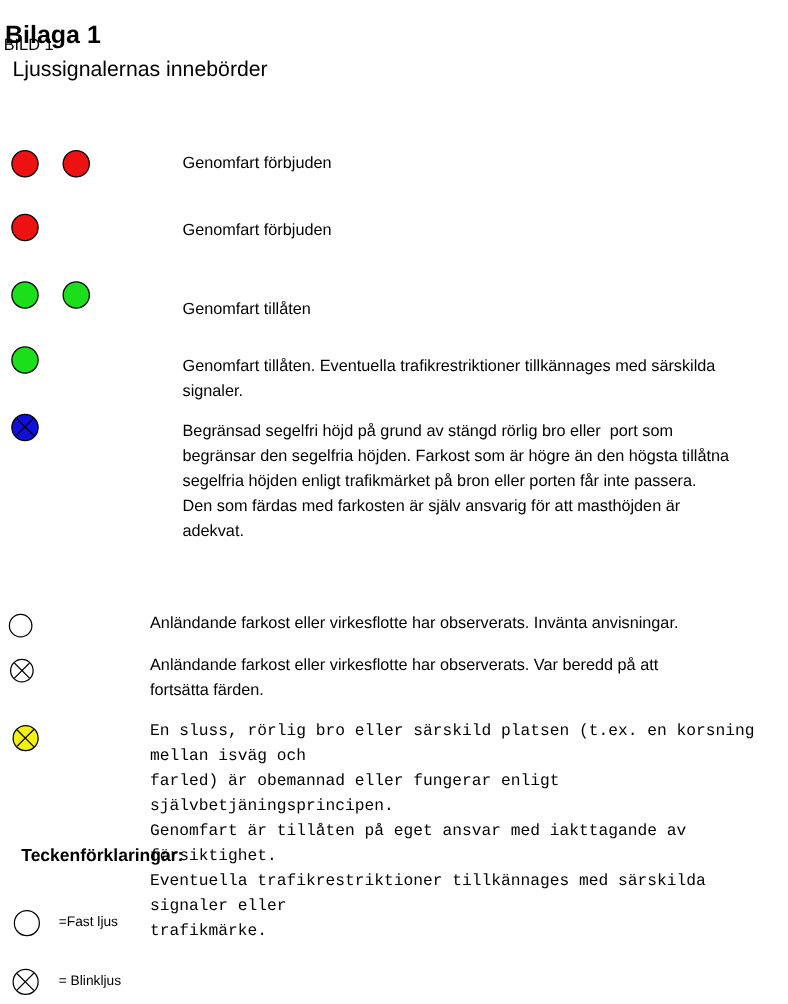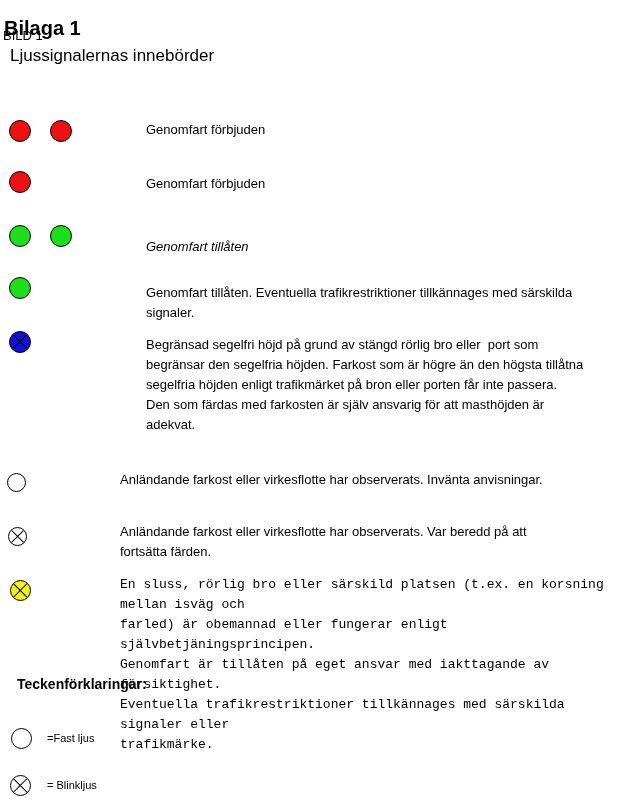--- a/index.html
+++ b/index.html
@@ -81,42 +81,42 @@
     <span class="sig red" style="left:9px; top:0; width:22px; height:22px;"></span>
     <span class="sig red" style="left:50px; top:0; width:22px; height:22px;"></span>
     <div class="desc" style="left:146px; top:0;">Genomfart förbjuden</div>
   </div>
 
   <div class="row" style="top:171px; height:52px;">
     <span class="sig red" style="left:9px; top:0; width:22px; height:22px;"></span>
     <div class="desc" style="left:146px; top:3px;">Genomfart förbjuden</div>
   </div>
 
-  <div class="row" style="top:225px; height:50px;font-style:italic;">
+  <div class="row" style="top:225px; height:50px;">
     <span class="sig green" style="left:9px; top:0; width:22px; height:22px;"></span>
     <span class="sig green" style="left:50px; top:0; width:22px; height:22px;"></span>
     <div class="desc" style="left:146px; top:12px;">Genomfart tillåten</div>
   </div>
 
   <div class="row" style="top:277px; height:52px;">
     <span class="sig green" style="left:9px; top:0; width:22px; height:22px;"></span>
     <div class="desc" style="left:146px; top:6px; width:484px;">Genomfart tillåten. Eventuella trafikrestriktioner tillkännages med särskilda
 signaler.</div>
   </div>
 
   <div class="row" style="top:331px; height:110px;">
     <span class="sig blue blink" style="left:9px; top:0; width:22px; height:22px;"></span>
     <div class="desc" style="left:146px; top:4px; width:484px;">Begränsad segelfri höjd på grund av stängd rörlig bro eller  port som
 begränsar den segelfria höjden. Farkost som är högre än den högsta tillåtna
 segelfria höjden enligt trafikmärket på bron eller porten får inte passera.
 Den som färdas med farkosten är själv ansvarig för att masthöjden är
 adekvat.</div>
   </div>
 
-  <div class="row" style="top:470px; height:40px;">
+  <div class="row" style="top:488px; height:40px;">
     <span class="sig white" style="left:7px; top:3px; width:19px; height:19px;"></span>
     <div class="desc" style="left:120px; top:0;">Anländande farkost eller virkesflotte har observerats. Invänta anvisningar.</div>
   </div>
 
   <div class="row" style="top:522px; height:48px;">
     <span class="sig white blink" style="left:8px; top:5px; width:19px; height:19px;"></span>
     <div class="desc" style="left:120px; top:0; width:508px;">Anländande farkost eller virkesflotte har observerats. Var beredd på att
 fortsätta färden.</div>
   </div>
 

